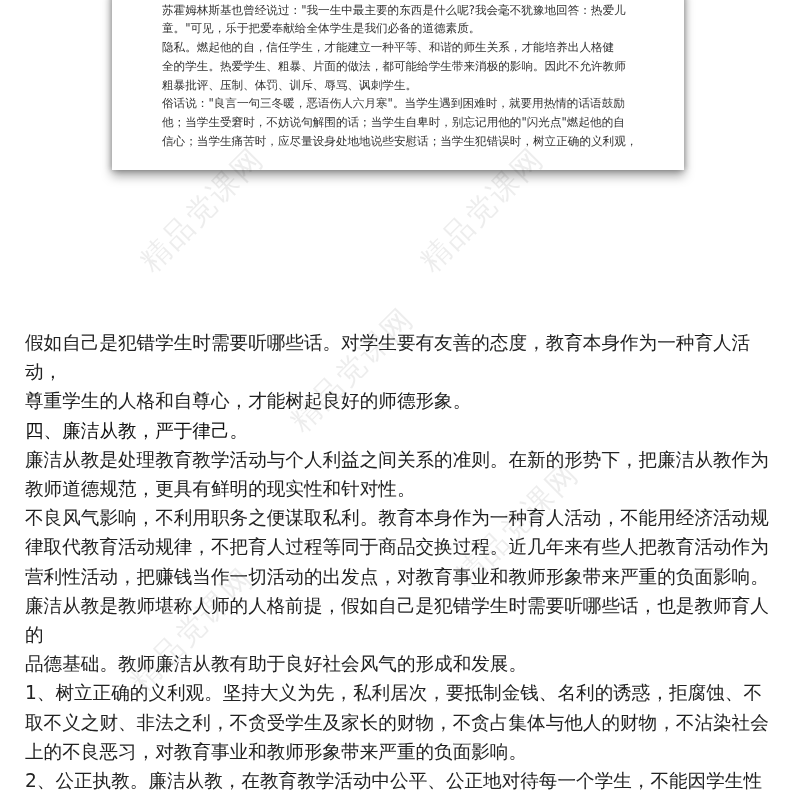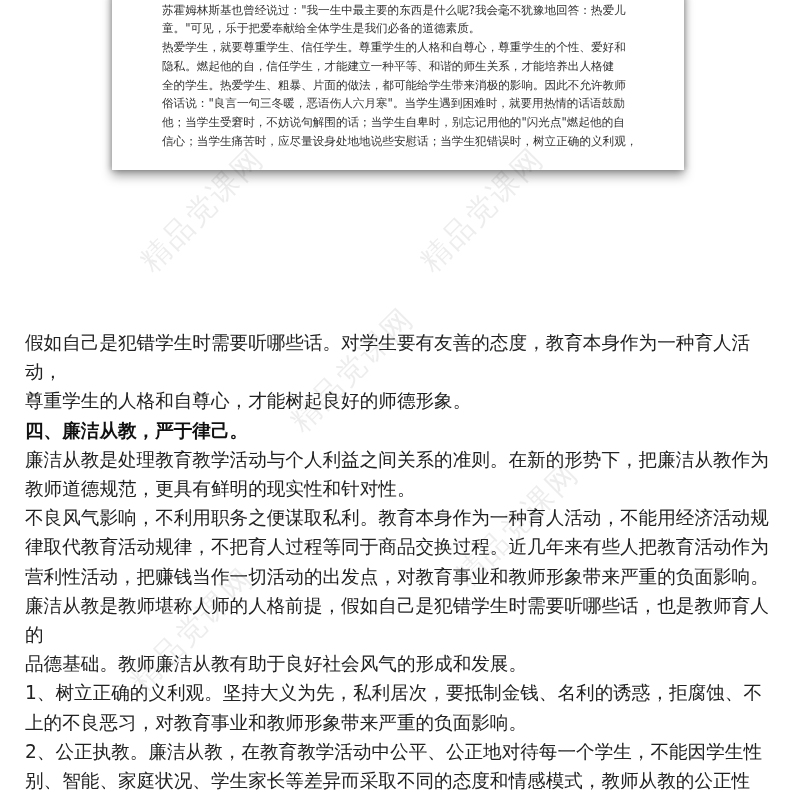--- a/index.html
+++ b/index.html
@@ -23,33 +23,33 @@
     .watermark {
       position: absolute; font-size: 30px; color: rgba(0,0,0,0.07);
       transform: rotate(-45deg); transform-origin: left bottom;
       white-space: nowrap; pointer-events: none; letter-spacing: 2px;
     }
     .body-text {
       position: absolute; left: 25px; top: 328px; width: 760px;
       font-size: 18.6px; line-height: 29.2px; color: #222;
     }
     .body-text p { margin: 0; }
-    .body-text .heading { font-weight: bold; color: #111; }
+    .body-text .heading { font-weight: normal; color: #111; }
   </style>
 </head>
 <body>
 
 <div class="card">
   <div class="card-text">
     <p style="margin-top:-6px">过程中，首先应当做到的就是热爱学生。</p>
     <p>苏霍姆林斯基也曾经说过："我一生中最主要的东西是什么呢?我会毫不犹豫地回答：热爱儿</p>
     <p>童。"可见，乐于把爱奉献给全体学生是我们必备的道德素质。</p>
-    <p>热爱学生，就要尊重学生、信任学生。尊重学生的人格和自尊心，尊重学生的个性、爱好和</p>
     <p>隐私。燃起他的自，信任学生，才能建立一种平等、和谐的师生关系，才能培养出人格健</p>
     <p>全的学生。热爱学生、粗暴、片面的做法，都可能给学生带来消极的影响。因此不允许教师</p>
+    <p>粗暴批评、压制、体罚、训斥、辱骂、讽刺学生。</p>
     <p>俗话说："良言一句三冬暖，恶语伤人六月寒"。当学生遇到困难时，就要用热情的话语鼓励</p>
     <p>他；当学生受窘时，不妨说句解围的话；当学生自卑时，别忘记用他的"闪光点"燃起他的自</p>
     <p>信心；当学生痛苦时，应尽量设身处地地说些安慰话；当学生犯错误时，树立正确的义利观，</p>
   </div>
 </div>
 
 <div class="watermark" style="left:160px; top:240px;">精品党课网</div>
 <div class="watermark" style="left:440px; top:240px;">精品党课网</div>
 <div class="watermark" style="left:310px; top:400px;">精品党课网</div>
 <div class="watermark" style="left:475px; top:555px;">精品党课网</div>
@@ -60,16 +60,17 @@
   <p>尊重学生的人格和自尊心，才能树起良好的师德形象。</p>
   <p class="heading">四、廉洁从教，严于律己。</p>
   <p>廉洁从教是处理教育教学活动与个人利益之间关系的准则。在新的形势下，把廉洁从教作为</p>
   <p>教师道德规范，更具有鲜明的现实性和针对性。</p>
   <p>不良风气影响，不利用职务之便谋取私利。教育本身作为一种育人活动，不能用经济活动规</p>
   <p>律取代教育活动规律，不把育人过程等同于商品交换过程。近几年来有些人把教育活动作为</p>
   <p>营利性活动，把赚钱当作一切活动的出发点，对教育事业和教师形象带来严重的负面影响。</p>
   <p>廉洁从教是教师堪称人师的人格前提，假如自己是犯错学生时需要听哪些话，也是教师育人的</p>
   <p>品德基础。教师廉洁从教有助于良好社会风气的形成和发展。</p>
   <p>1、树立正确的义利观。坚持大义为先，私利居次，要抵制金钱、名利的诱惑，拒腐蚀、不</p>
+  <p>取不义之财、非法之利，不贪受学生及家长的财物，不贪占集体与他人的财物，不沾染社会</p>
   <p>上的不良恶习，对教育事业和教师形象带来严重的负面影响。</p>
   <p>2、公正执教。廉洁从教，在教育教学活动中公平、公正地对待每一个学生，不能因学生性</p>
   <p>别、智能、家庭状况、学生家长等差异而采取不同的态度和情感模式，教师从教的公正性</p>
 </div>
 
 </body></html>

